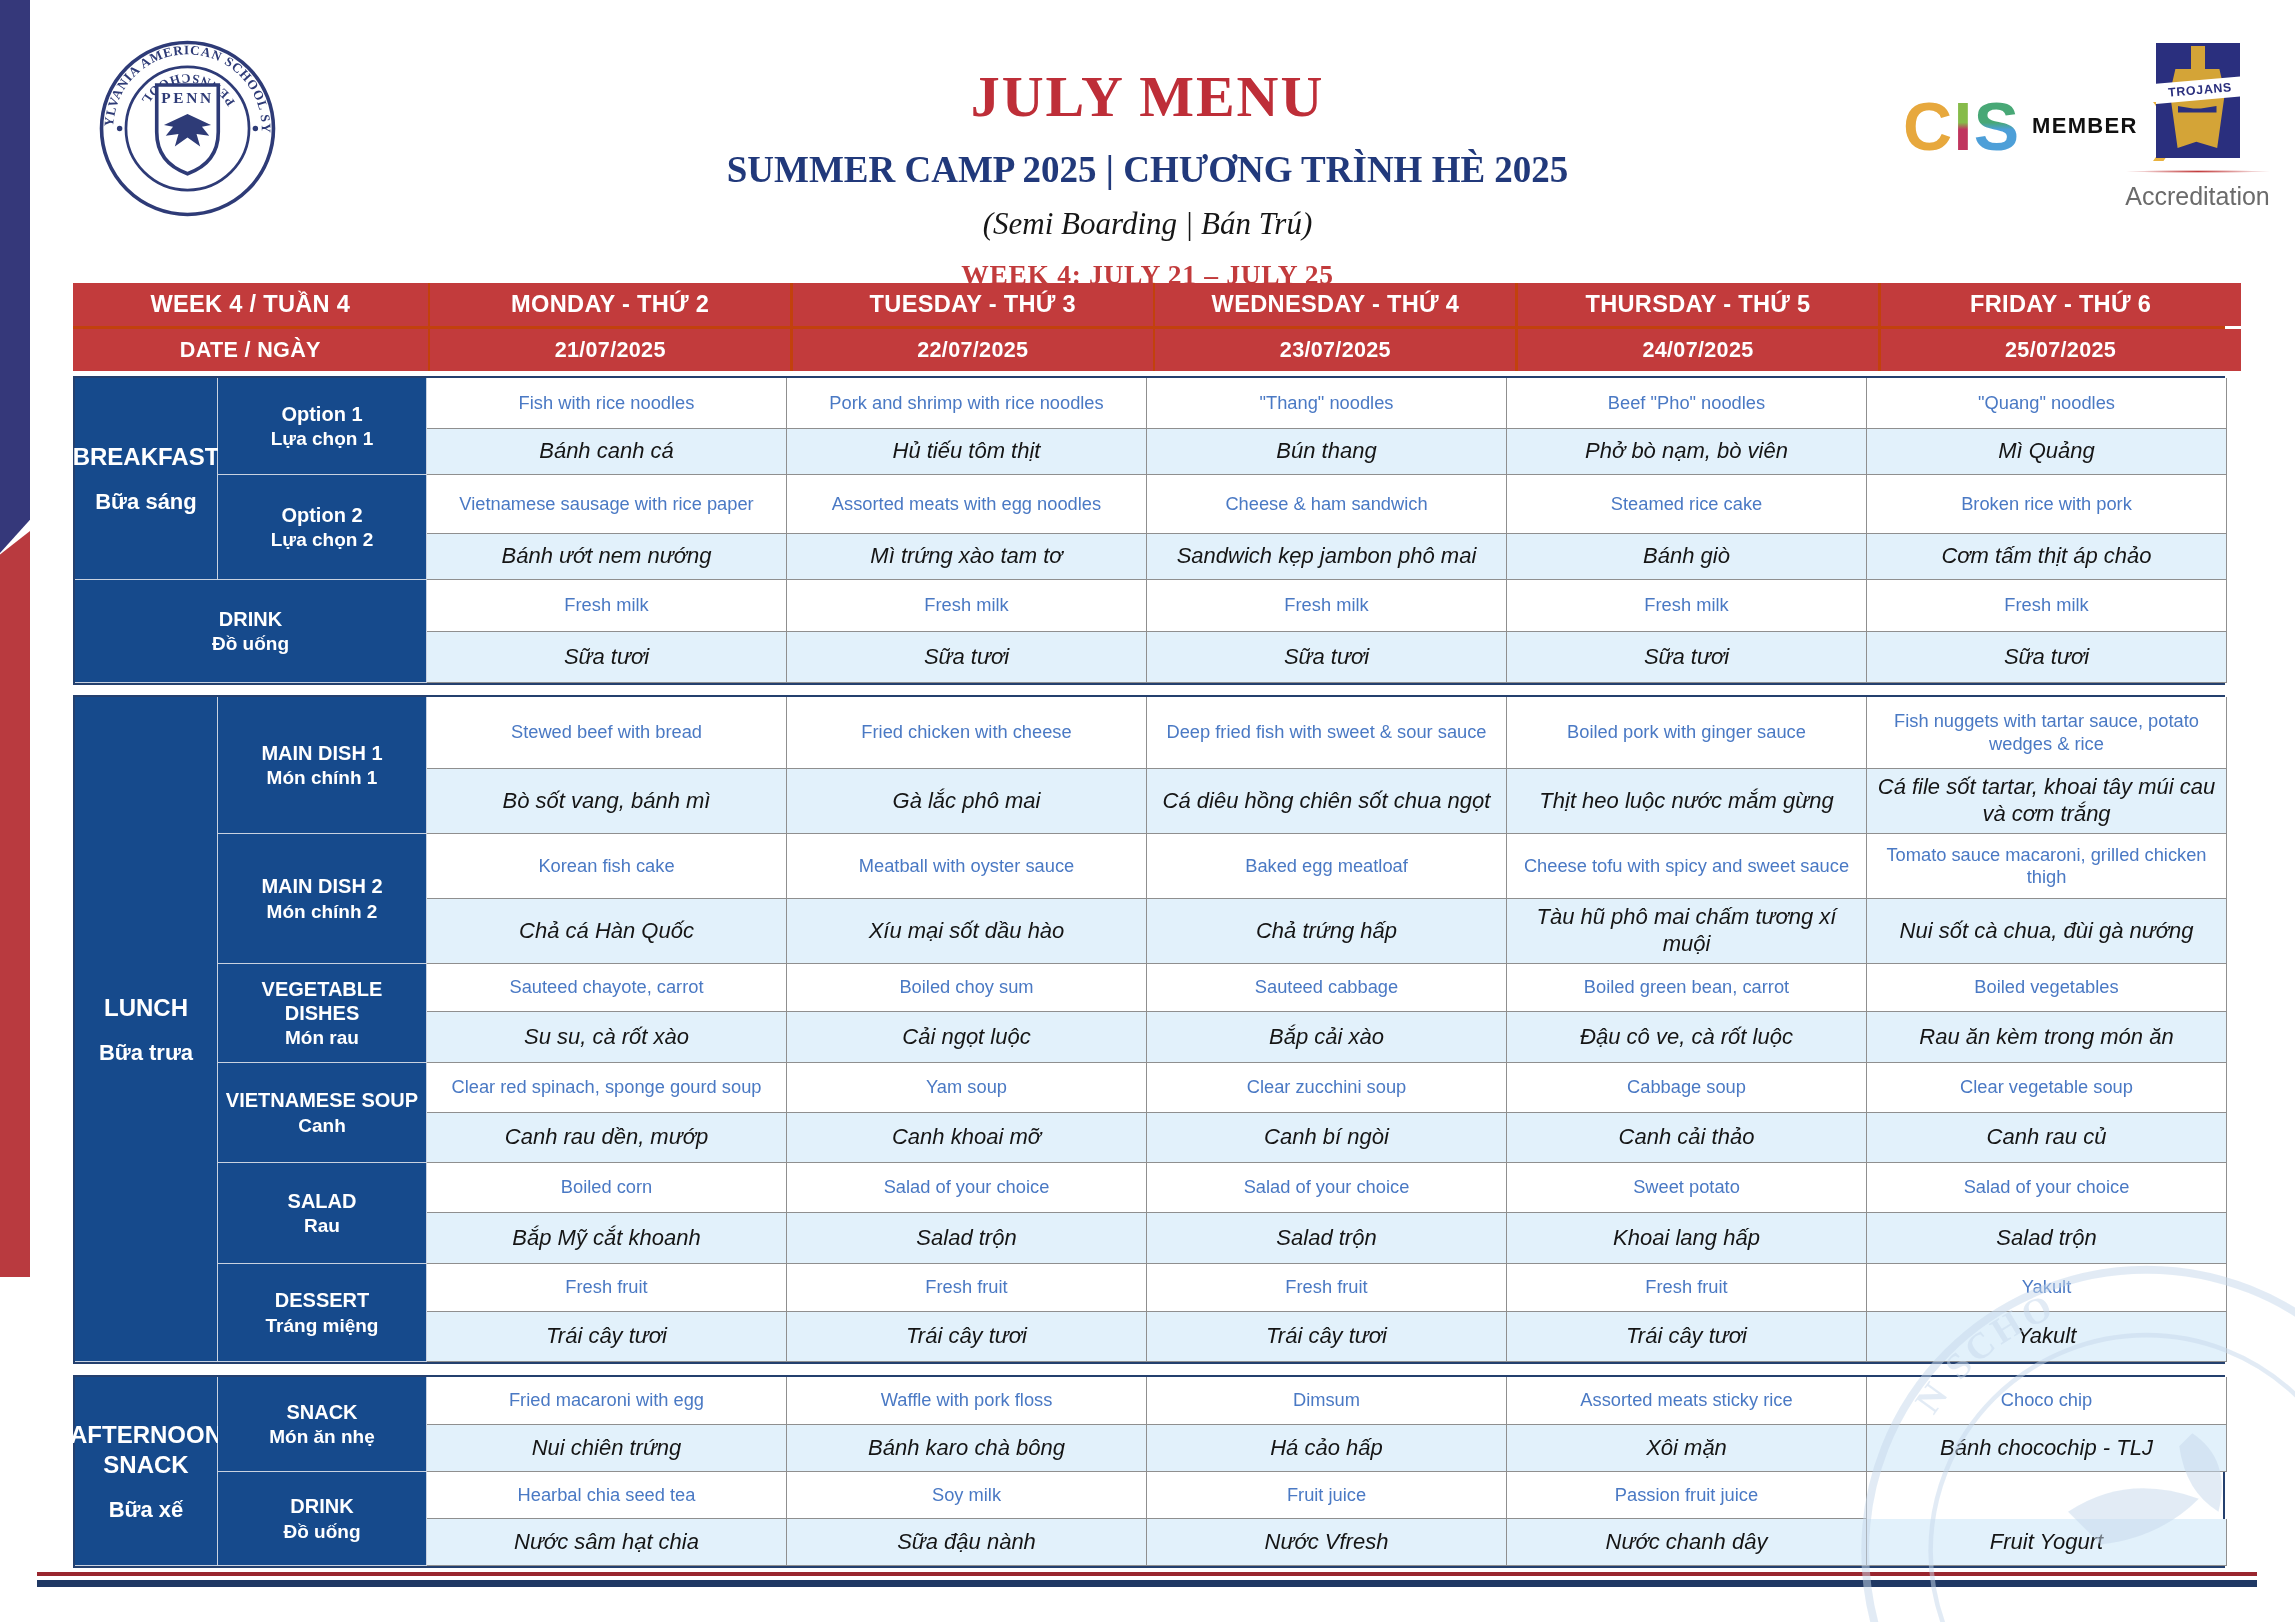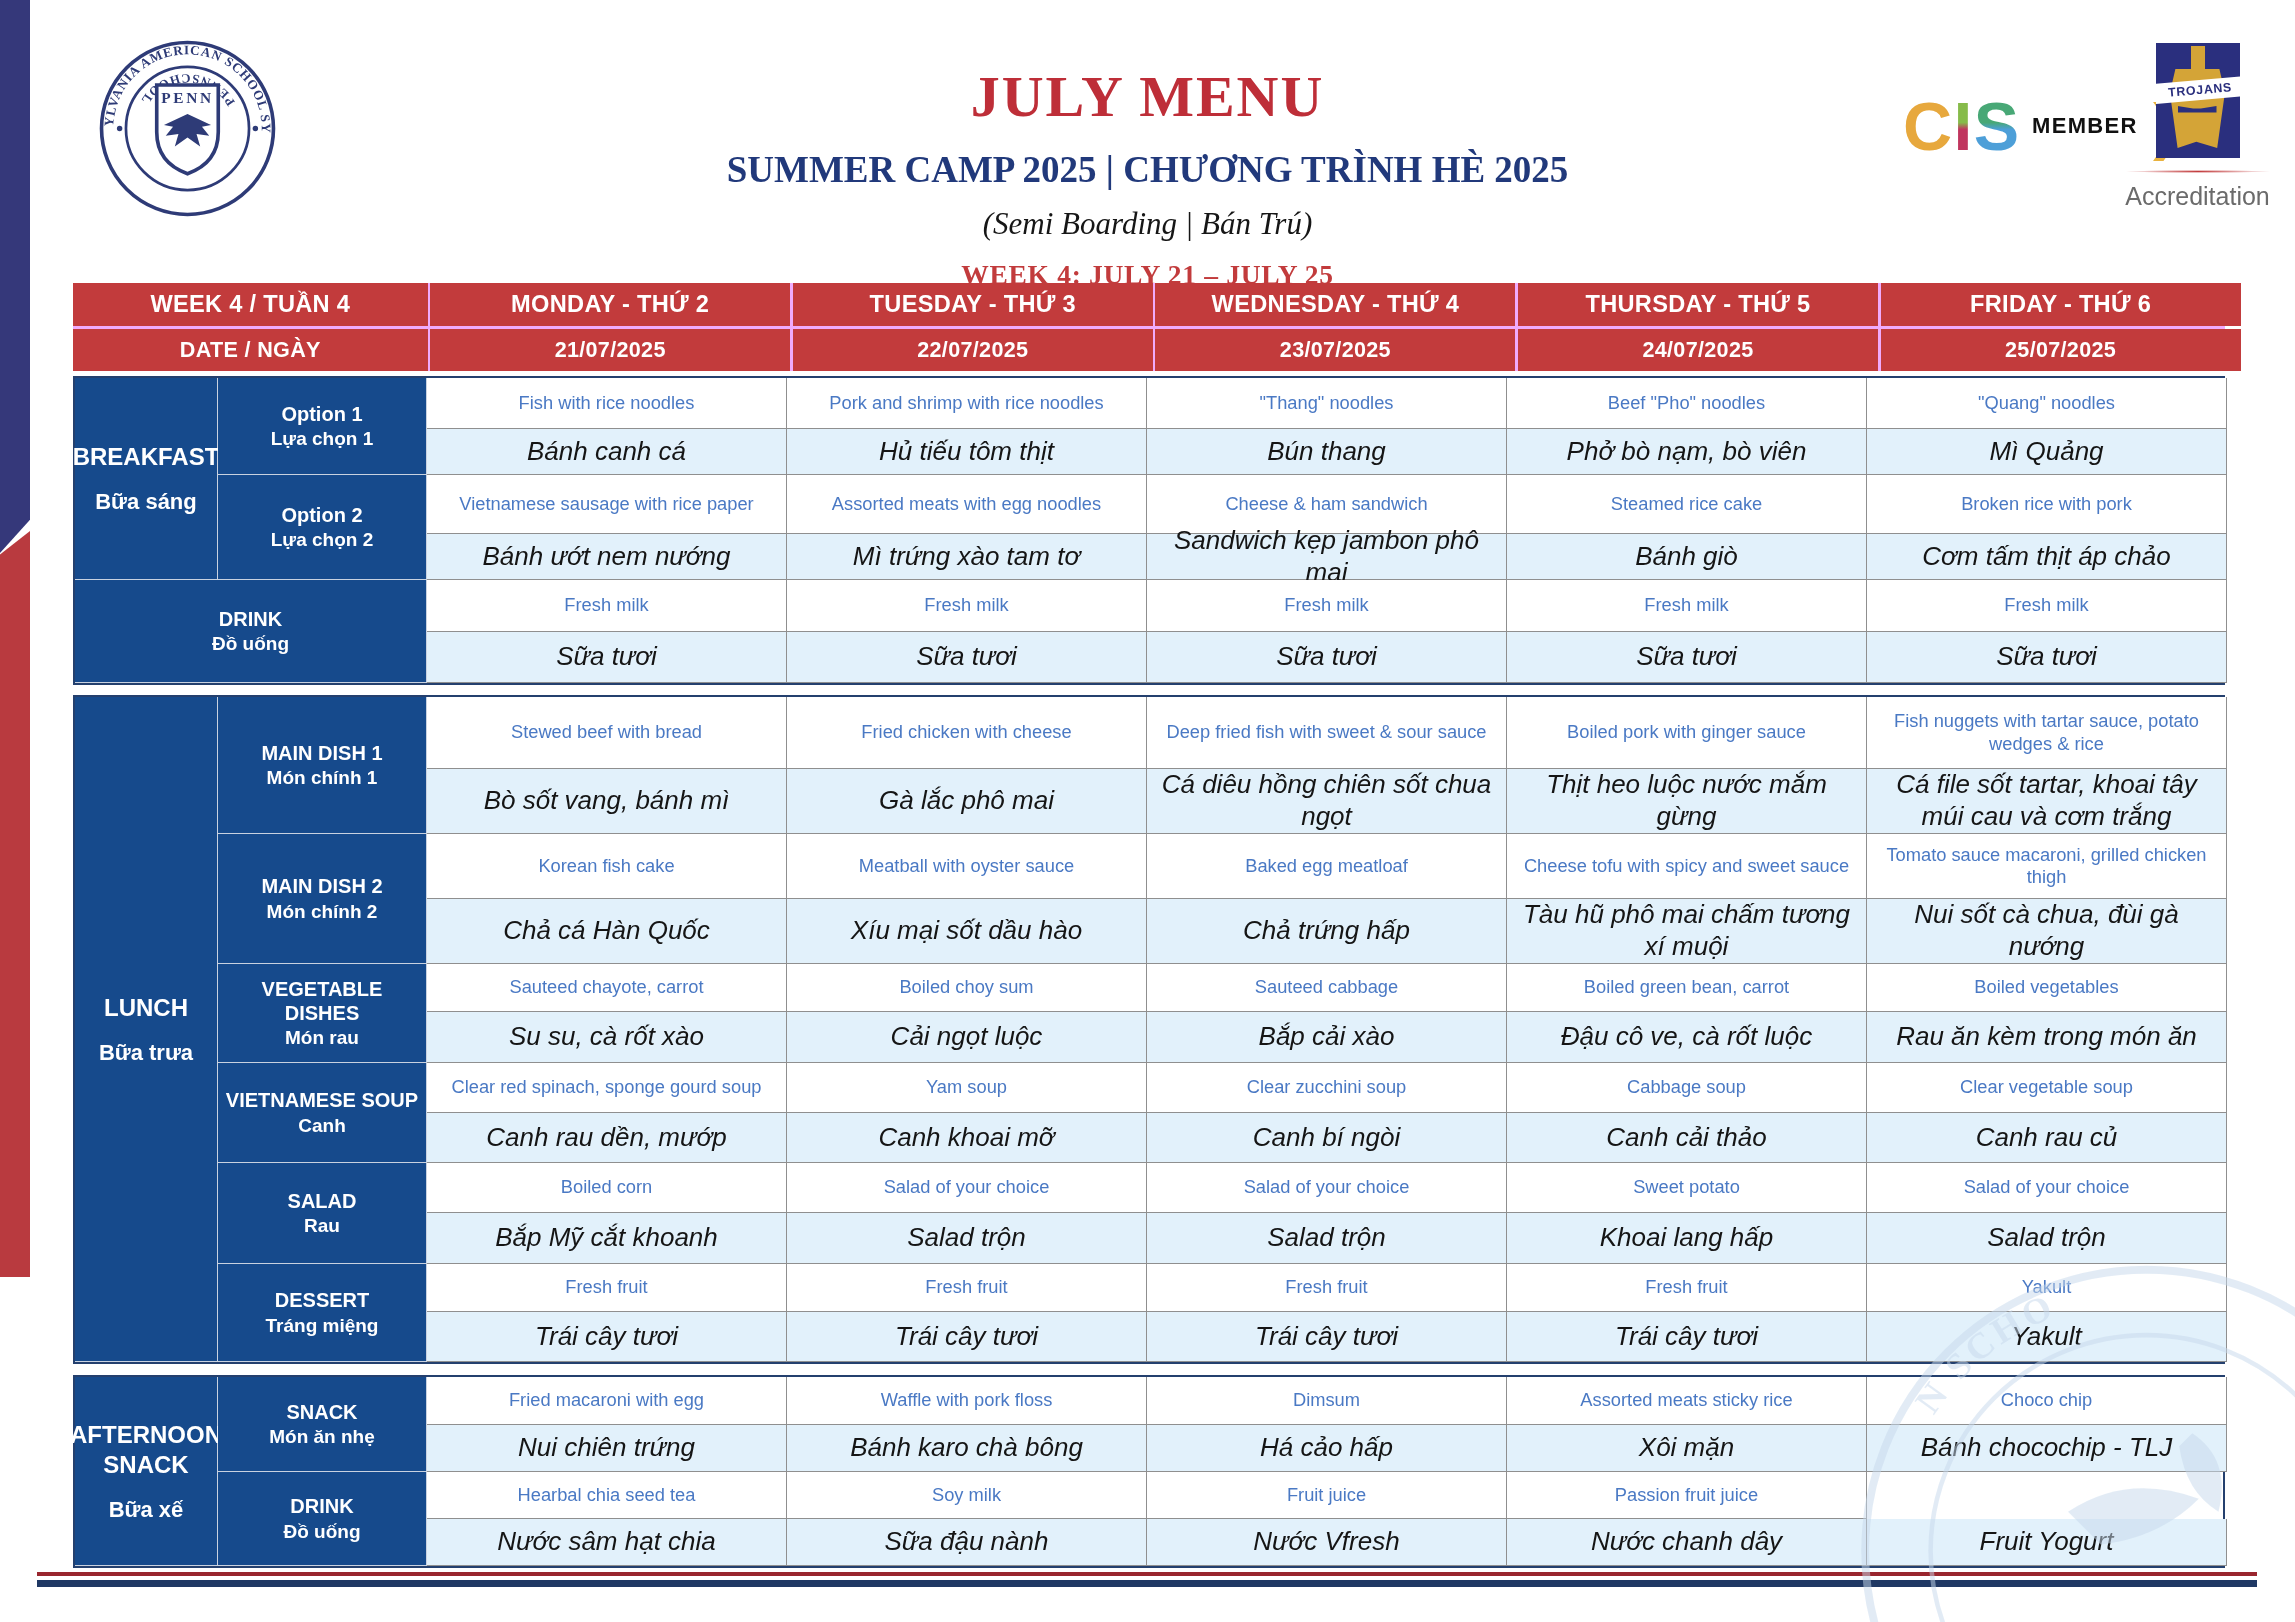--- a/index.html
+++ b/index.html
@@ -58,35 +58,35 @@
   .troj-banner{position:absolute;left:-3.9px;top:37px;width:96px;height:19.6px;background:#fff;transform:rotate(-5deg);
     display:flex;align-items:center;justify-content:center;font-size:12.4px;font-weight:bold;color:#2A2F7E;letter-spacing:0.7px;}
   .troj-eyes{position:absolute;left:22px;top:63px;width:39px;height:6.5px;background:#2A2F7E;clip-path:polygon(0 0,40% 40%,60% 40%,100% 0,100% 100%,0 100%);}
   .accr-line{margin:11.8px auto 0;width:144px;height:3.3px;background:radial-gradient(closest-side,#C23B3C 0%,rgba(194,59,60,0) 100%);}
   .accr-text{margin-top:9.2px;font-size:25px;color:#6B6B6B;}
 
   
   .menu-table{position:absolute;left:0;top:0;width:100%;height:100%;z-index:3;}
   .block{position:absolute;left:73px;width:2152px;display:grid;
     grid-template-columns:143px 209px repeat(5,360px);}
-  .header-block{gap:2.6px;background:#f0abfc;}
+  .header-block{gap:2.6px;background:#c2410c;}
   .hcell{background:var(--header-red);color:#fff;display:flex;align-items:center;justify-content:center;
     font-weight:bold;font-size:23.6px;letter-spacing:0.3px;}
   .hcell.date{font-weight:bold;font-size:21.6px;}
   .section-block{border:2px solid var(--block-border);background:#fff;}
   .ncell{background:var(--label-navy);color:#fff;display:flex;flex-direction:column;align-items:center;justify-content:center;
     border-right:0.7px solid #C9D2E0;border-bottom:0.7px solid #C9D2E0;text-align:center;padding:2.6px 5.2px;}
   .n1{font-size:24px;font-weight:bold;line-height:1.25;}
   .n2{font-size:22px;font-weight:bold;margin-top:17px;}
   .n1s{font-size:20px;font-weight:bold;line-height:1.2;}
   .n2s{font-size:19px;font-weight:bold;margin-top:2.6px;}
   .cell{border-right:0.7px solid var(--grid-gray);border-bottom:0.7px solid var(--grid-gray);
     display:flex;align-items:center;justify-content:center;text-align:center;padding:2.6px 10.5px;line-height:1.22;}
   .cell.en{color:var(--item-blue);font-size:18.3px;background:#ffffff;}
-  .cell.vi{color:#151515;font-size:26px;font-style:italic;background:var(--row-light);}
+  .cell.vi{color:#151515;font-size:22px;font-style:italic;background:var(--row-light);}
 
   
   .watermark{position:absolute;left:1852px;top:1237px;width:589px;height:386px;z-index:6;opacity:0.5;pointer-events:none;}
 </style>
 </head>
 <body>
 
 <div class="page">
 
   <div class="bar-navy"></div>

